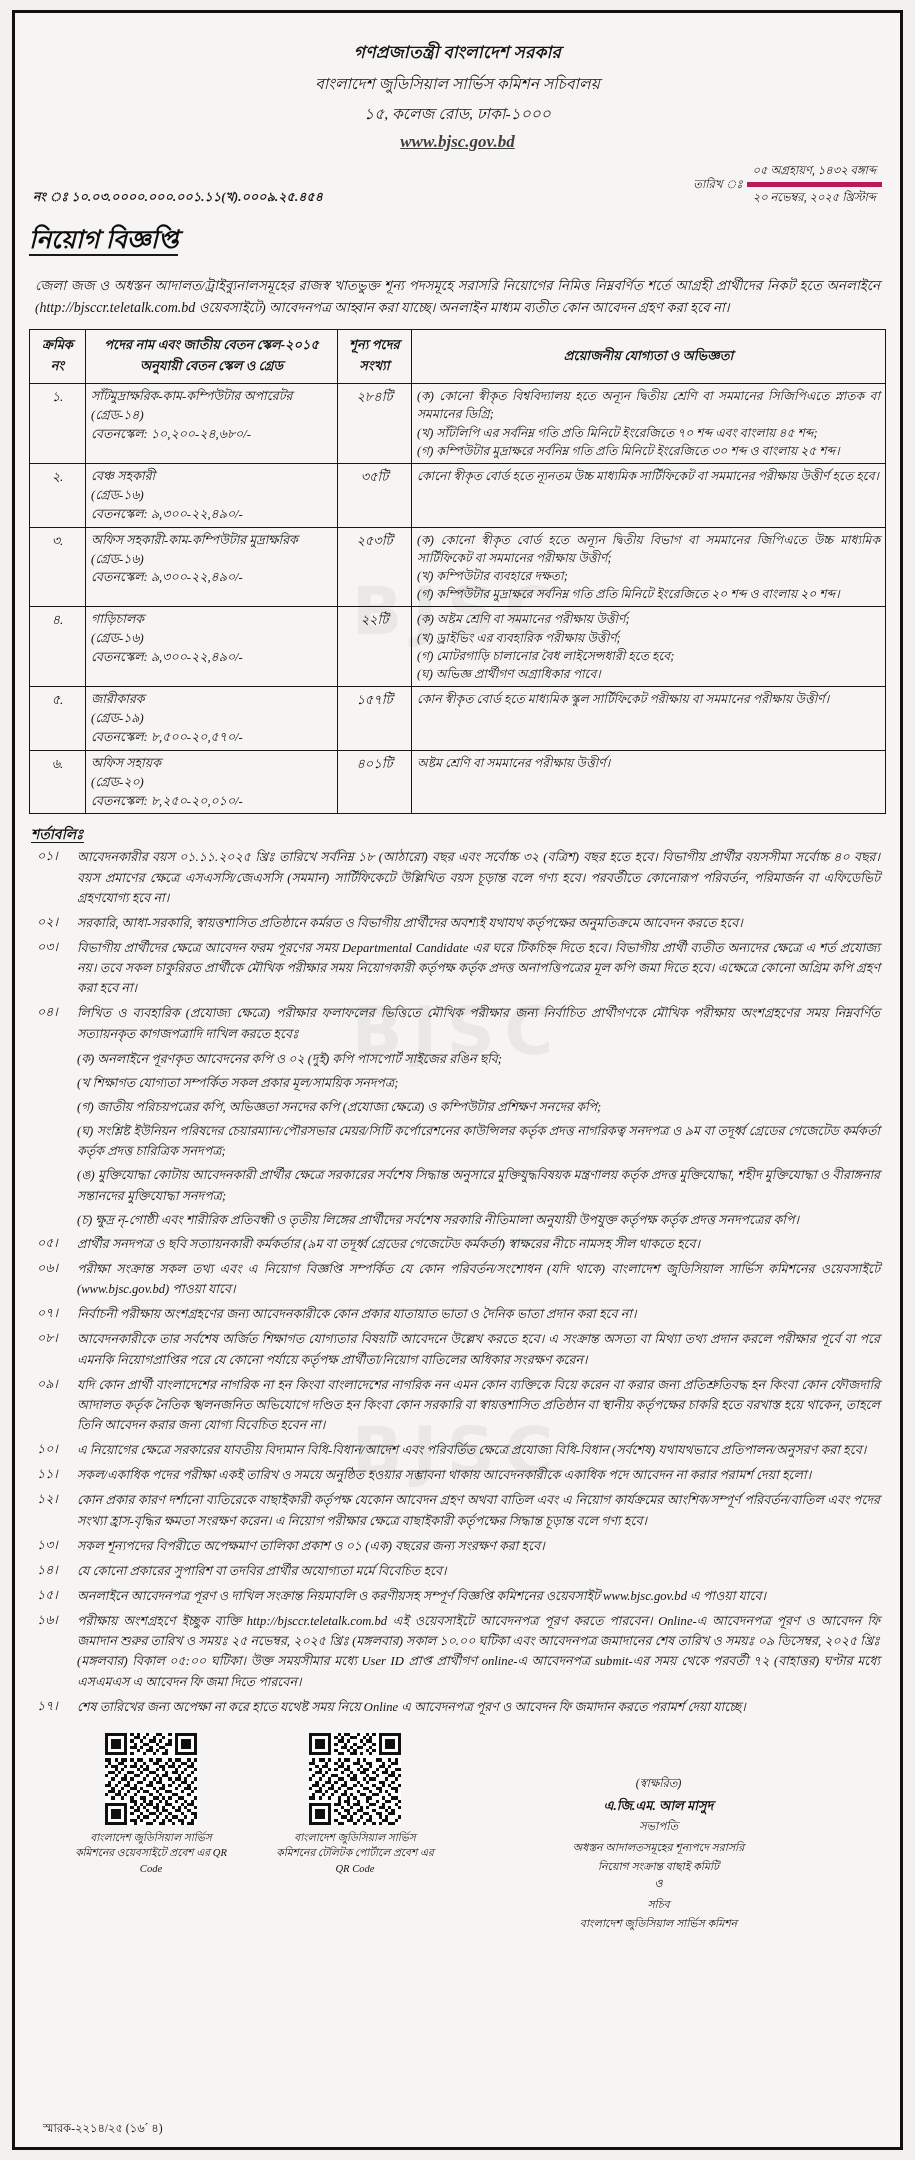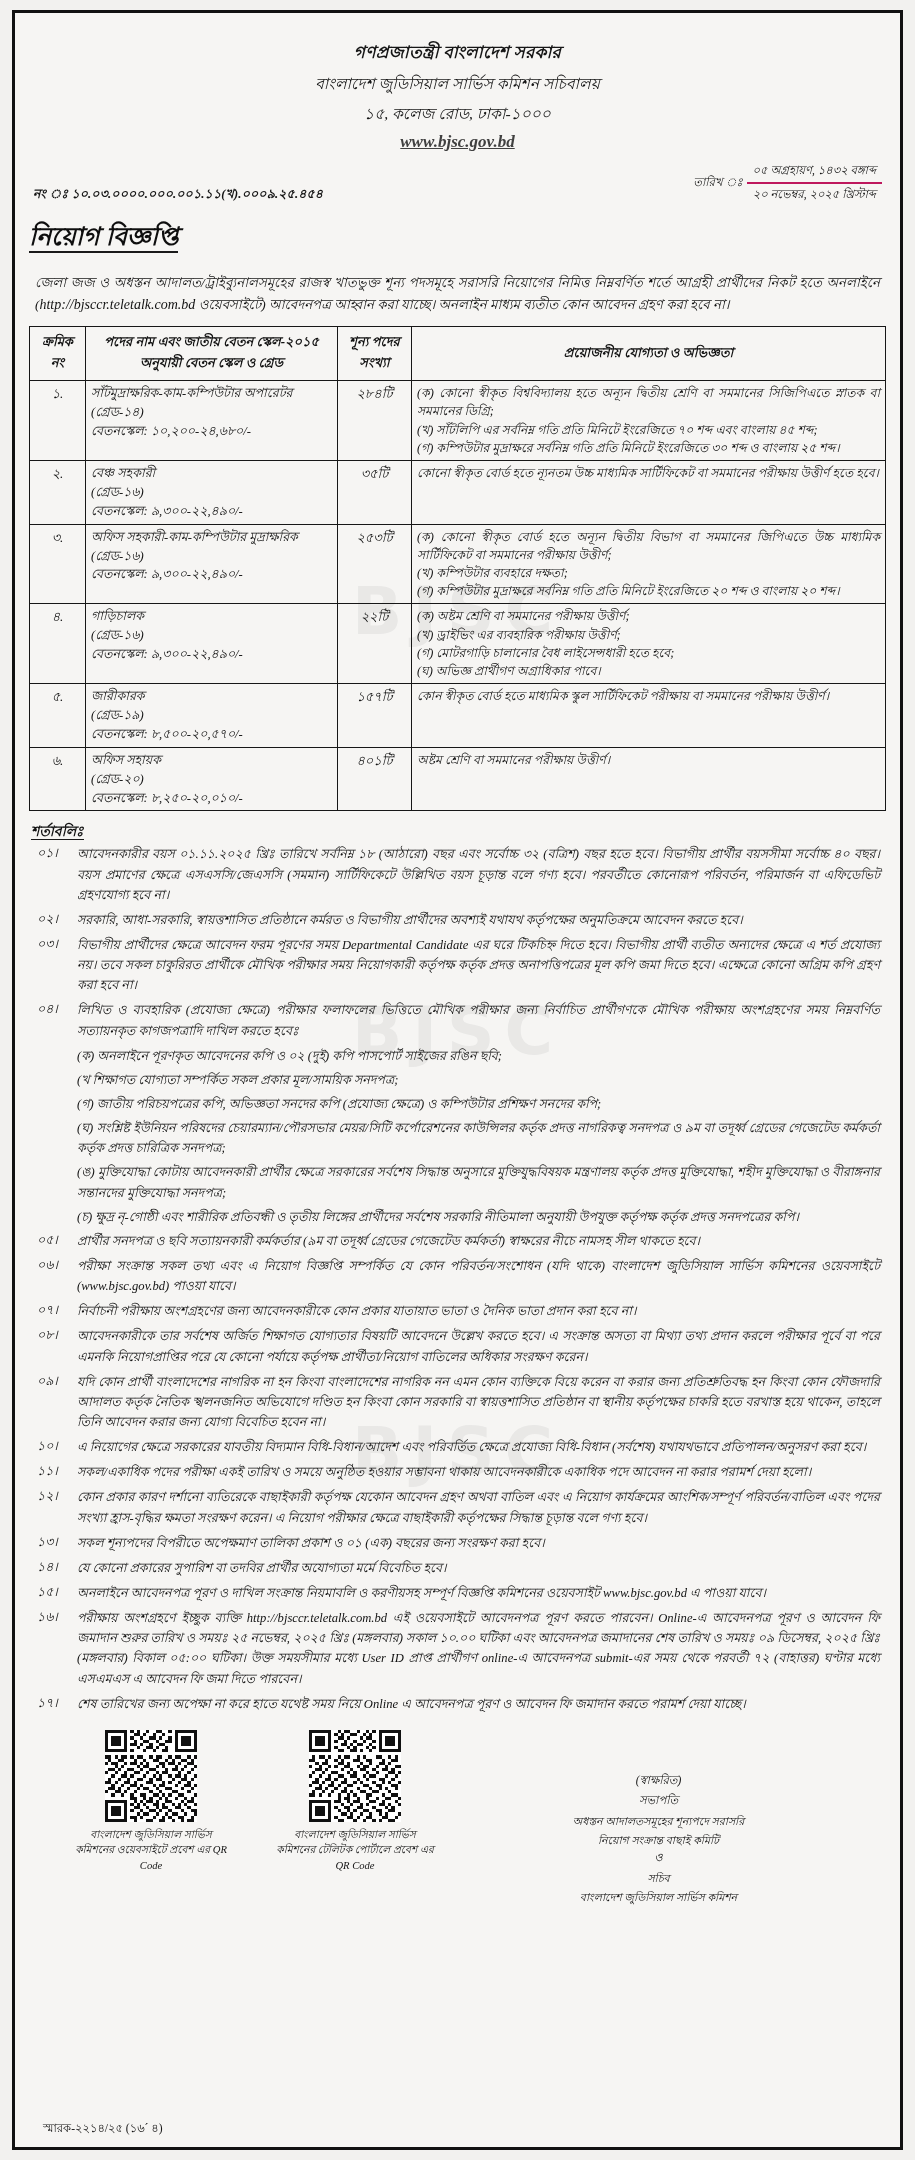--- a/index.html
+++ b/index.html
@@ -91,21 +91,21 @@
     letter-spacing: .2px;
   }
   .memo-date {
     display: flex;
     align-items: center;
     font-size: 11.5px;
     color: #141414;
   }
   .memo-date .lbl { margin-right: 4px; white-space: nowrap; }
   .memo-date .stack { text-align: center; }
-  .memo-date .top { padding: 0 6px 1px 6px; border-bottom: 2px solid #be185d; }
+  .memo-date .top { padding: 0 6px 1px 6px; border-bottom: 5px solid #be185d; }
   .memo-date .bot { padding-top: 2px; }
 
   .title {
     text-align: left;
     font-size: 25px;
     font-weight: bold;
     color: #0e0e0e;
     margin: 12px 0 2px 0;
   }
   .title span {
@@ -908,20 +908,21 @@
                   <rect x="25" y="28" width="2" height="1"></rect>
               </g>
             </svg>
             <div class="qr-cap">বাংলাদেশ জুডিসিয়াল সার্ভিস কমিশনের টেলিটক পোর্টালে প্রবেশ এর QR Code</div>
           </div>
 
         </div>
 
         <div class="sign">
           <div class="sg">(স্বাক্ষরিত)</div>
+          <div class="nm">এ.জি.এম. আল মাসুদ</div>
           <div class="ti">সভাপতি</div>
           <div class="role">অধস্তন আদালতসমূহের শূন্যপদে সরাসরি</div>
           <div class="role">নিয়োগ সংক্রান্ত বাছাই কমিটি</div>
           <div class="amp">ও</div>
           <div class="role">সচিব</div>
           <div class="role">বাংলাদেশ জুডিসিয়াল সার্ভিস কমিশন</div>
         </div>
       </div>
 
     </div>

